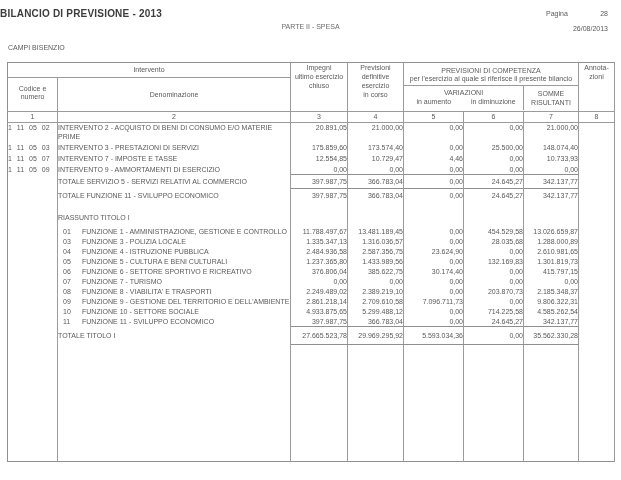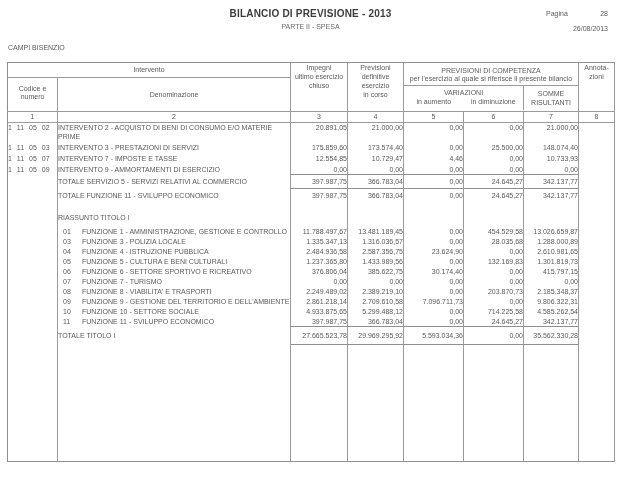--- a/index.html
+++ b/index.html
@@ -1,18 +1,18 @@
 <!DOCTYPE html>
 <html><head>
 <meta charset="utf-8">
 <style>
   html,body{margin:0;padding:0;background:#e8e8e8;}
   .page{position:relative;width:621px;height:480px;background:#ffffff;
         font-family:"Liberation Sans",sans-serif;color:#5a5a5a;overflow:hidden;}
-  .title{position:absolute;top:8px;left:0;width:621px;text-align:center;
+  .title{position:absolute;top:8px;left:0;width:621px;text-align:left;
          font-size:10px;font-weight:bold;color:#3c3c3c;letter-spacing:.2px;}
   .subtitle{position:absolute;top:23px;left:0;width:621px;text-align:center;
             font-size:7px;color:#6b6b6b;}
   .pagina-label{position:absolute;left:546px;top:10px;font-size:7px;}
   .page-number{position:absolute;left:584px;top:10px;width:24px;text-align:right;font-size:7px;}
   .date{position:absolute;left:550px;top:25px;width:58px;text-align:right;font-size:7px;}
   .entity{position:absolute;left:8px;top:44px;font-size:7px;}
 
   table.budget{position:absolute;left:7px;top:62px;width:607px;
     border-collapse:collapse;table-layout:fixed;font-size:7px;color:#5a5a5a;

